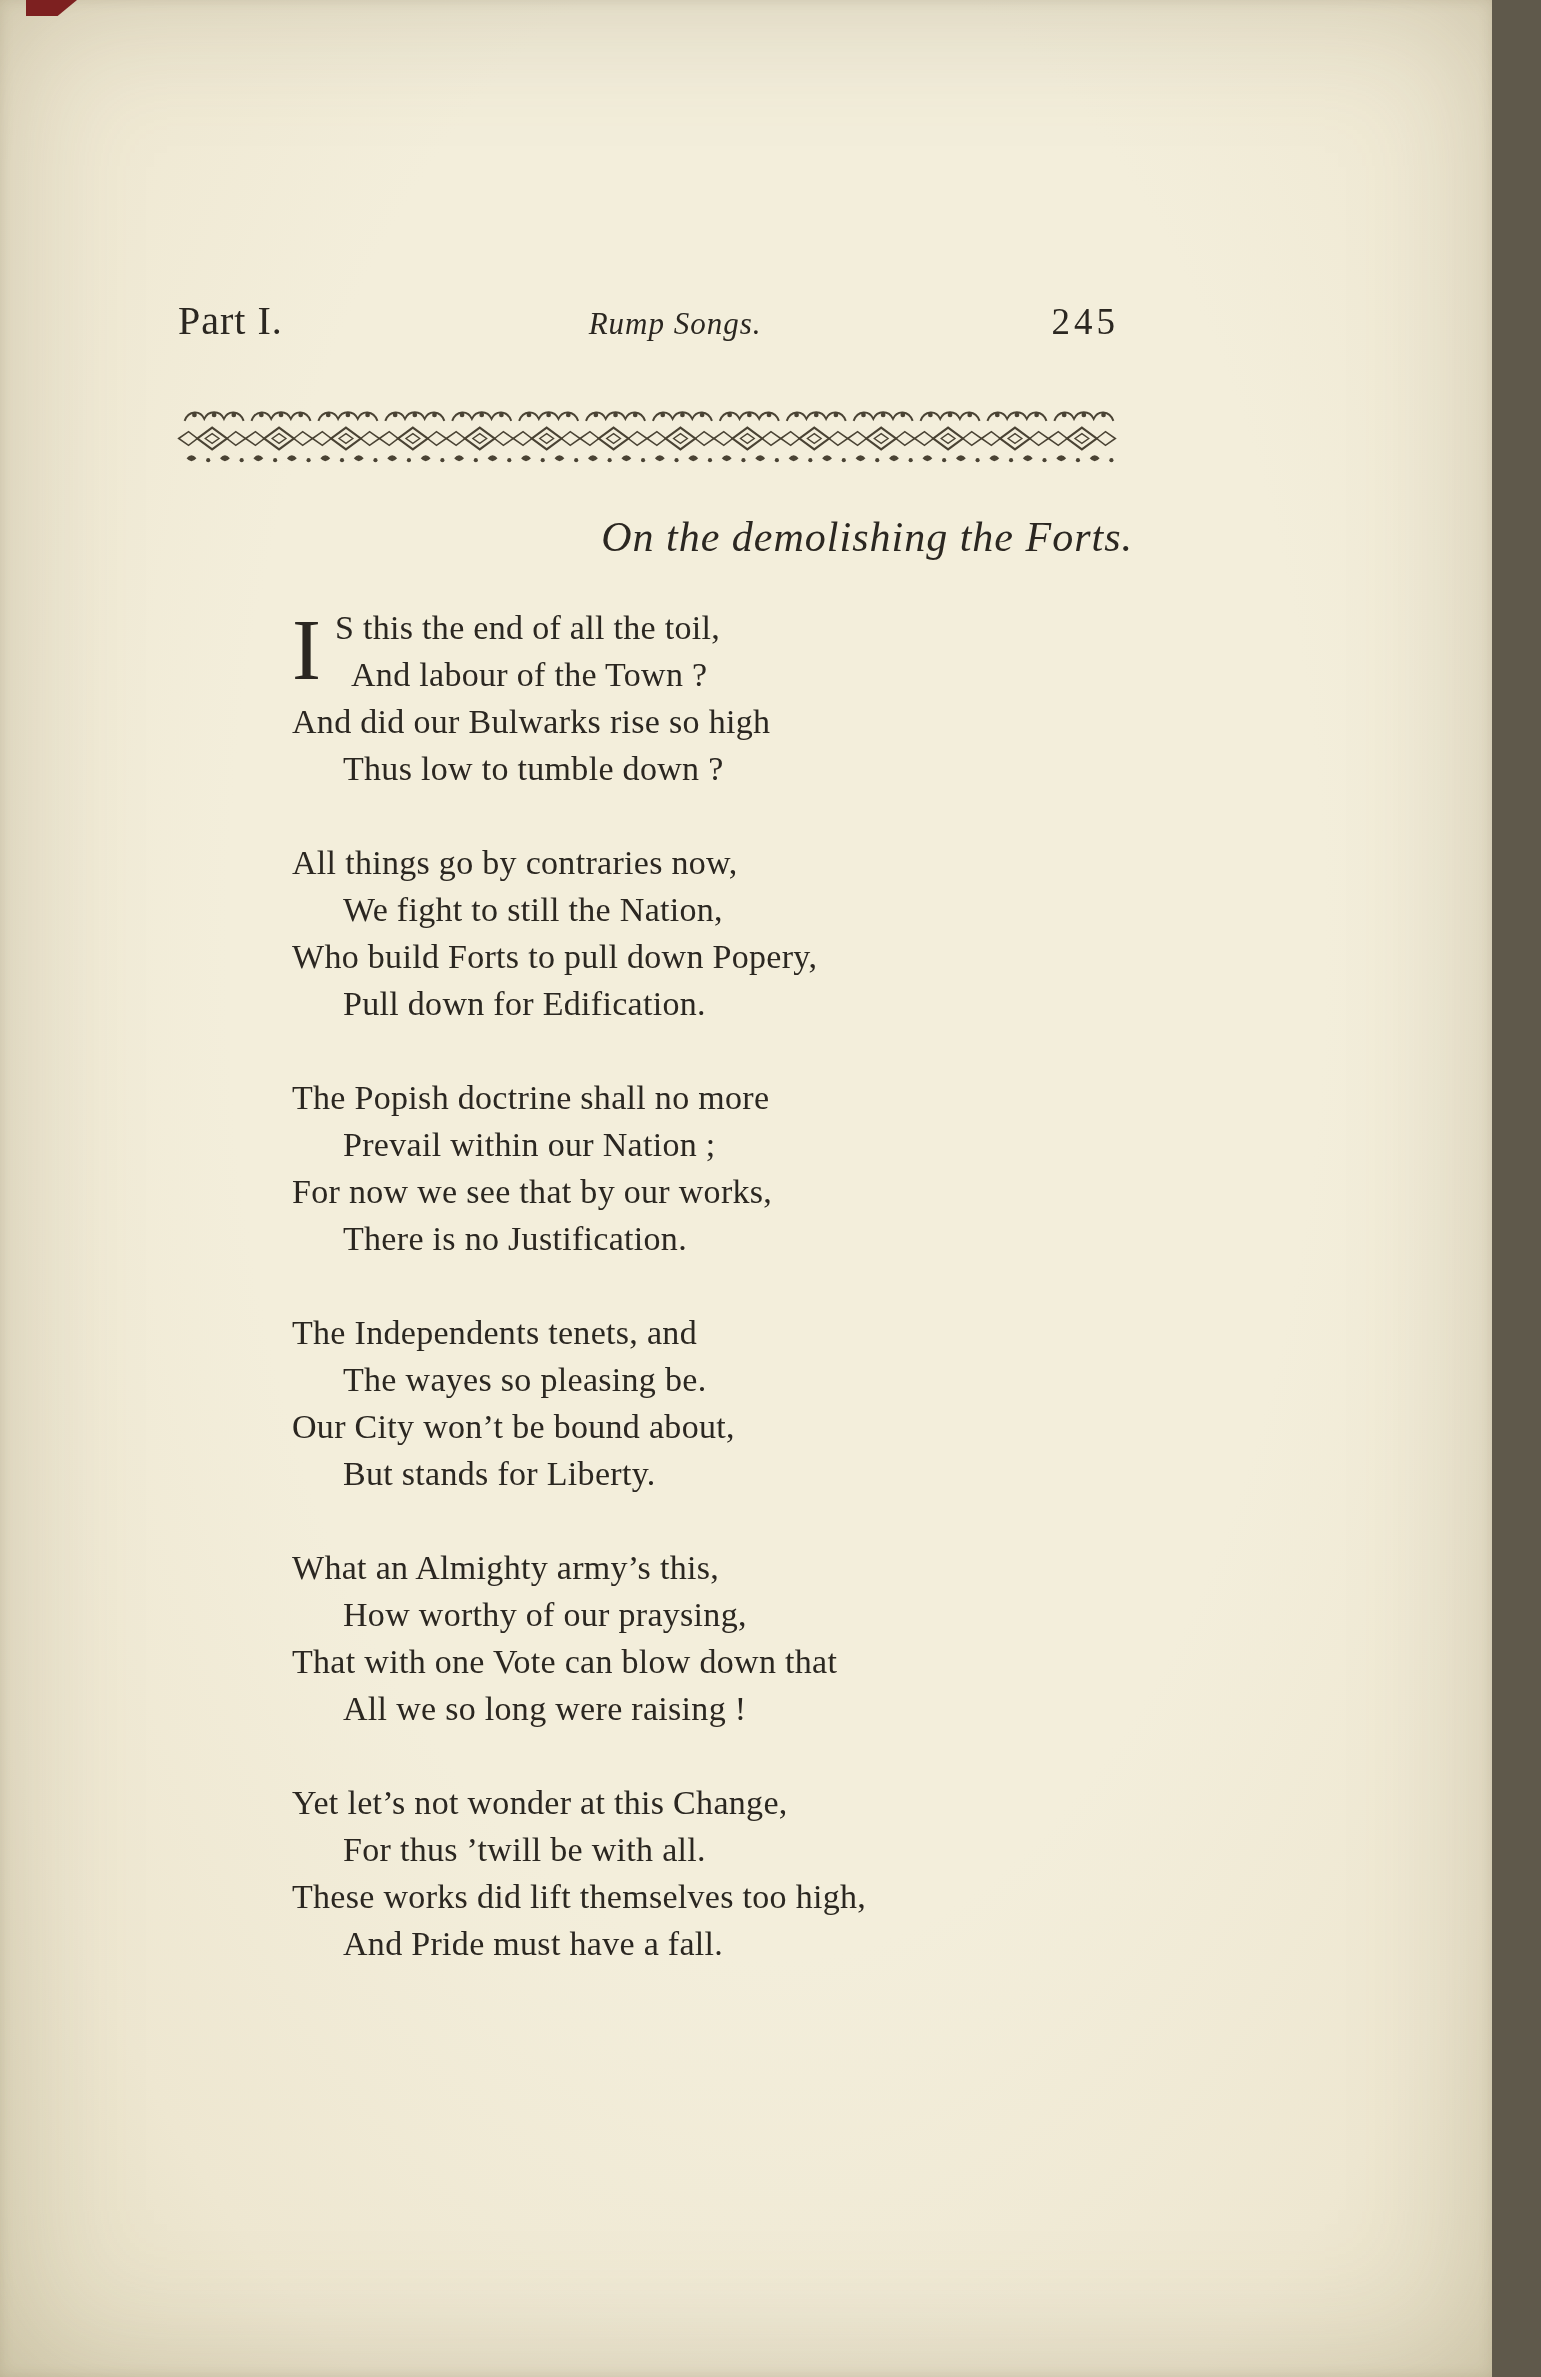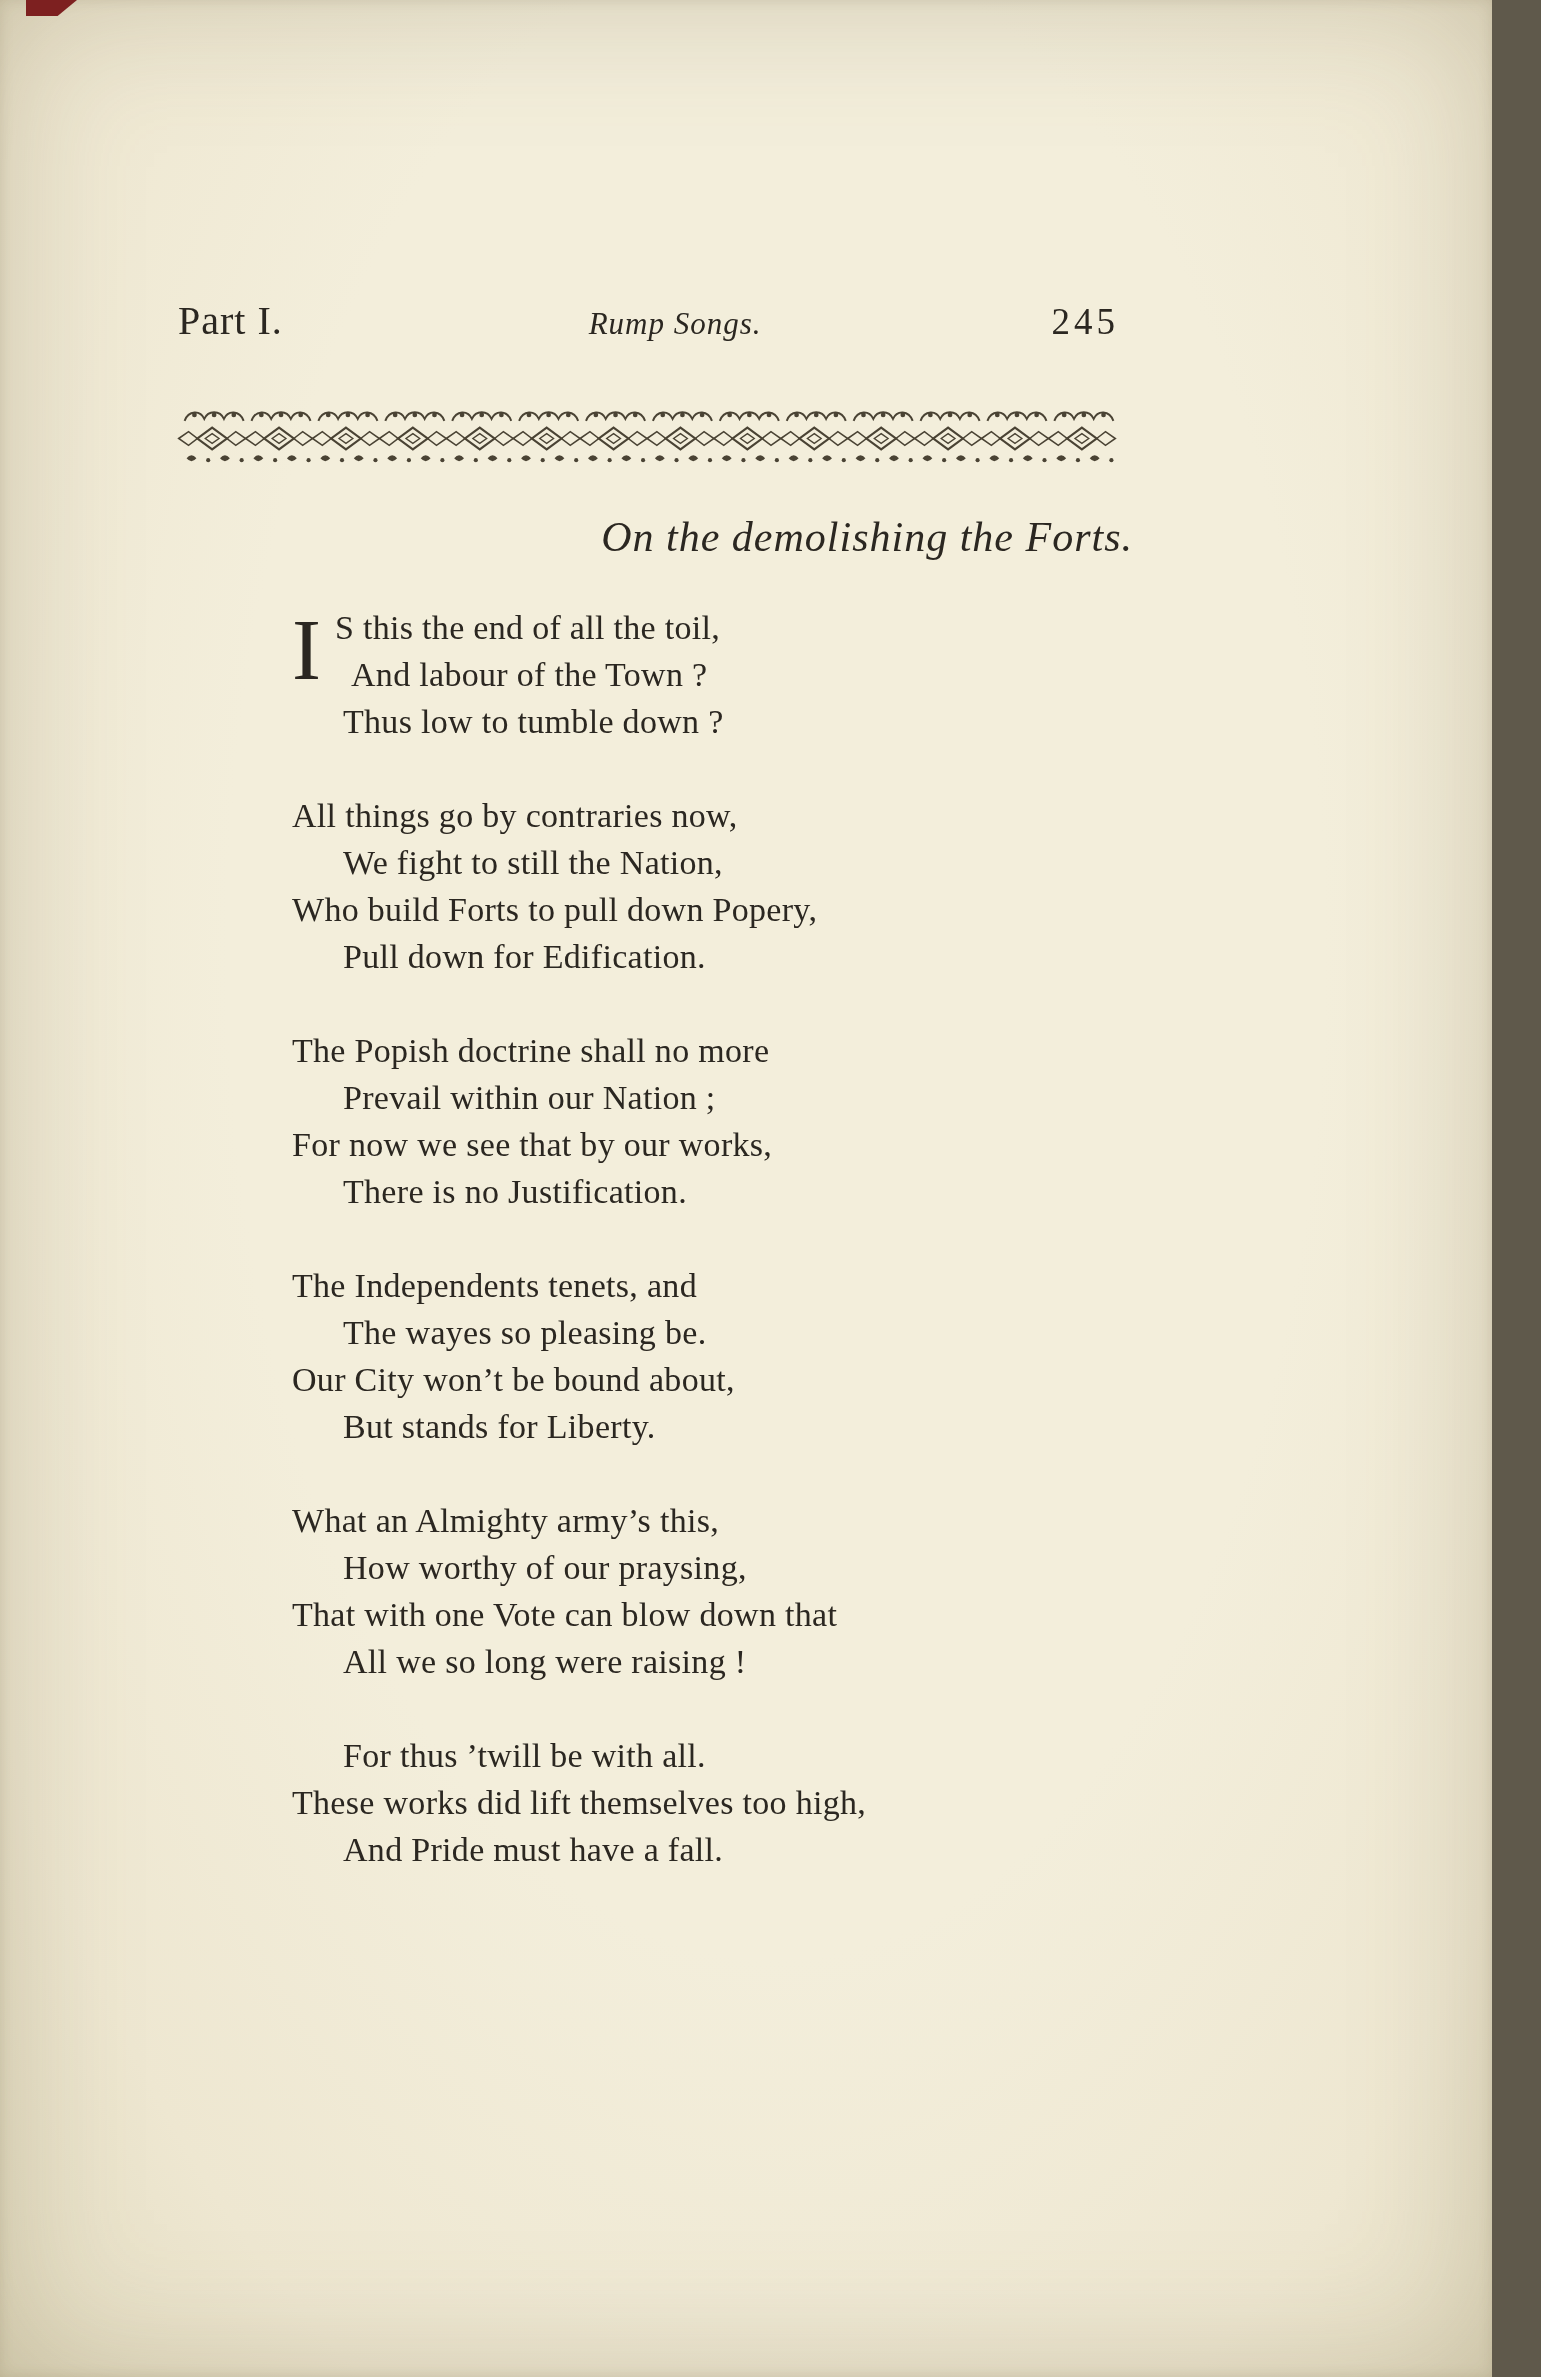--- a/index.html
+++ b/index.html
@@ -137,20 +137,21 @@
   <div class="poem">
 
     <div class="stanza">
       <div class="opening">
         <span class="dropcap">I</span>
         <div class="opening-lines">
           <div class="line">S this the end of all the toil,</div>
           <div class="line indent-sm">And labour of the Town ?</div>
         </div>
       </div>
+      <div class="line">And did our Bulwarks rise so high</div>
       <div class="line indent">Thus low to tumble down ?</div>
     </div>
 
     <div class="stanza">
       <div class="line">All things go by contraries now,</div>
       <div class="line indent">We fight to still the Nation,</div>
       <div class="line">Who build Forts to pull down Popery,</div>
       <div class="line indent">Pull down for Edification.</div>
     </div>
 
@@ -169,20 +170,21 @@
     </div>
 
     <div class="stanza">
       <div class="line">What an Almighty army’s this,</div>
       <div class="line indent">How worthy of our praysing,</div>
       <div class="line">That with one Vote can blow down that</div>
       <div class="line indent">All we so long were raising !</div>
     </div>
 
     <div class="stanza">
+      <div class="line">Yet let’s not wonder at this Change,</div>
       <div class="line indent">For thus ’twill be with all.</div>
       <div class="line">These works did lift themselves too high,</div>
       <div class="line indent">And Pride must have a fall.</div>
     </div>
 
   </div>
 </div>
 
 
 </body></html>

